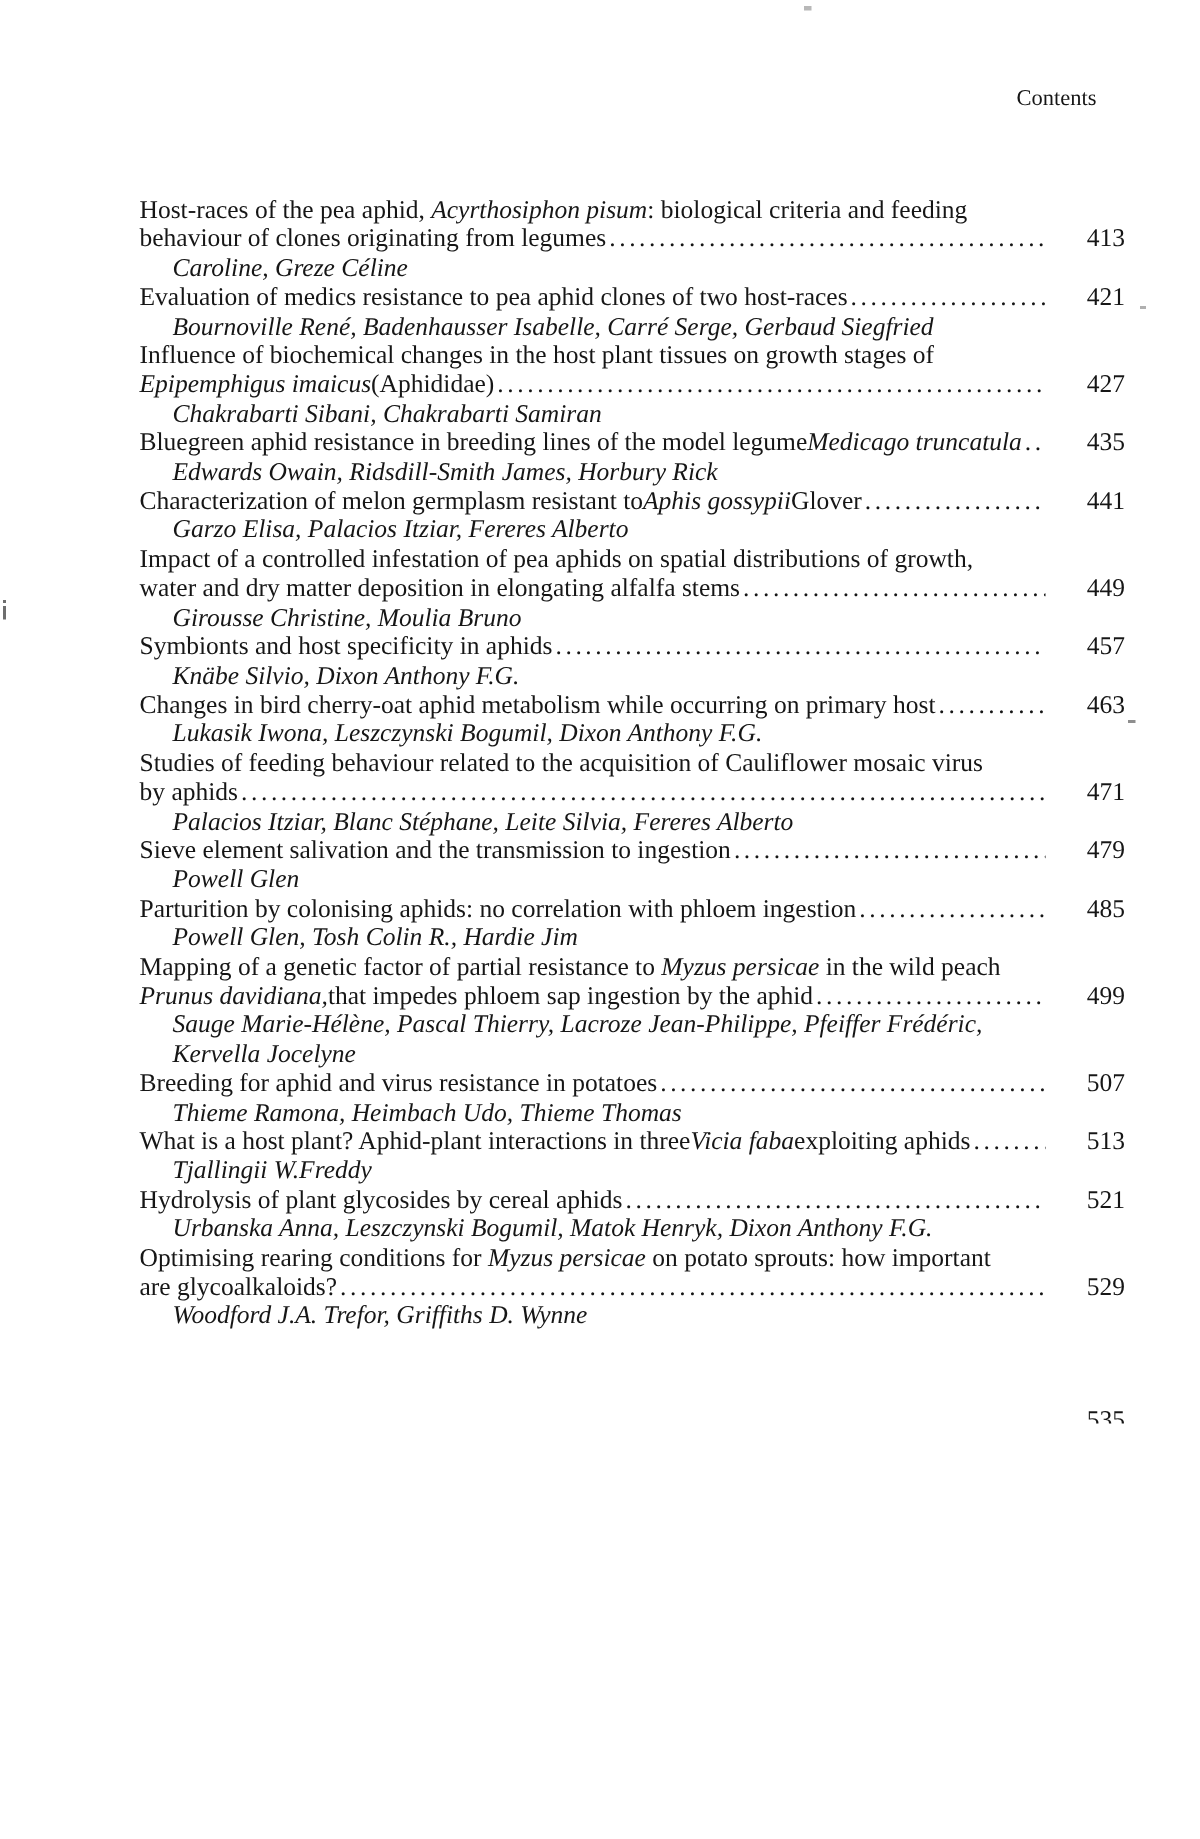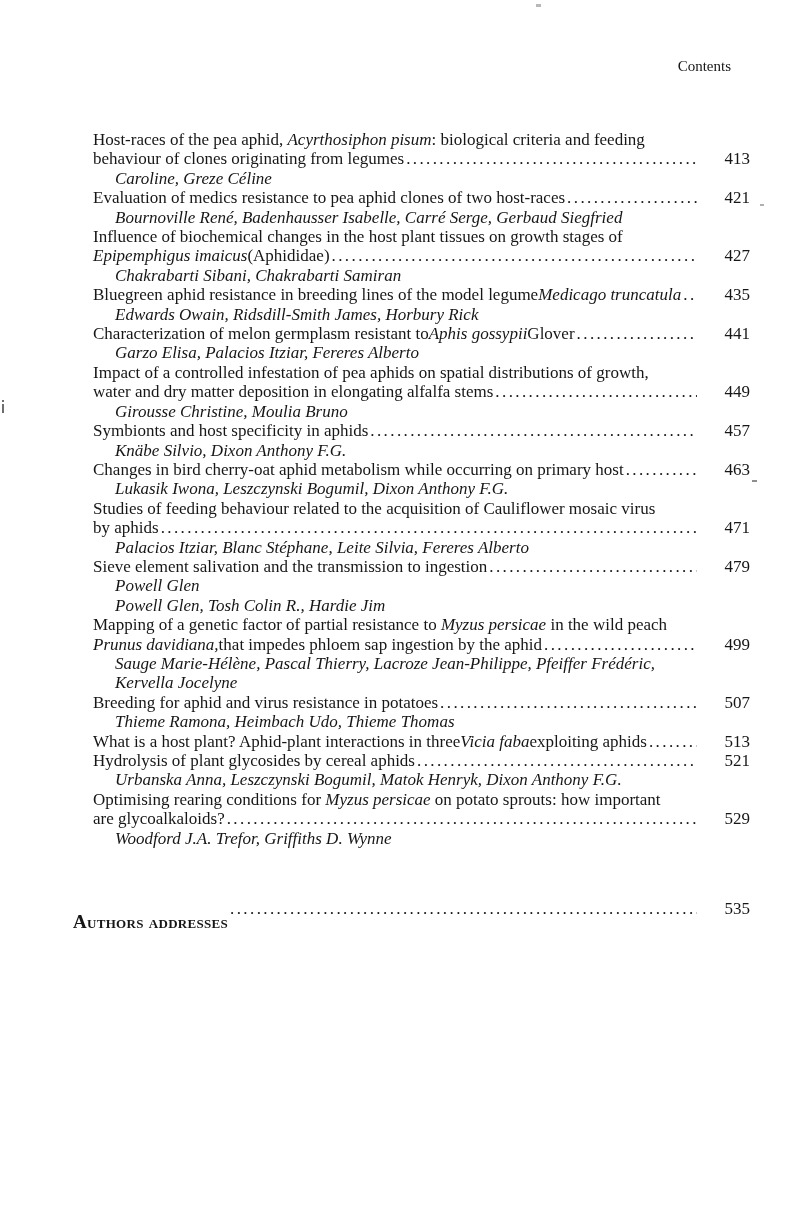--- a/index.html
+++ b/index.html
@@ -174,20 +174,25 @@
         </div>
         <div class="entry">
           <div class="line flex-line">
             <span class="ttl">Sieve element salivation and the transmission to ingestion </span>
             <span class="leader"></span>
             <span class="pagenum">479</span>
           </div>
           <div class="line authors">Powell Glen</div>
         </div>
         <div class="entry">
+          <div class="line flex-line">
+            <span class="ttl">Parturition by colonising aphids: no correlation with phloem ingestion</span>
+            <span class="leader"></span>
+            <span class="pagenum">485</span>
+          </div>
           <div class="line authors">Powell Glen, Tosh Colin R., Hardie Jim</div>
         </div>
         <div class="entry">
           <div class="line"><span class="ttl">Mapping of a genetic factor of partial resistance to </span><span class="ttl it">Myzus persicae</span><span class="ttl"> in the wild peach</span></div>
           <div class="line flex-line">
             <span class="ttl it">Prunus davidiana,</span>
             <span class="ttl"> that impedes phloem sap ingestion by the aphid </span>
             <span class="leader"></span>
             <span class="pagenum">499</span>
           </div>
@@ -203,20 +208,21 @@
           <div class="line authors">Thieme Ramona, Heimbach Udo, Thieme Thomas</div>
         </div>
         <div class="entry">
           <div class="line flex-line">
             <span class="ttl">What is a host plant? Aphid-plant interactions in three </span>
             <span class="ttl it">Vicia faba</span>
             <span class="ttl"> exploiting aphids </span>
             <span class="leader"></span>
             <span class="pagenum">513</span>
           </div>
+          <div class="line authors">Tjallingii W.Freddy</div>
         </div>
         <div class="entry">
           <div class="line flex-line">
             <span class="ttl">Hydrolysis of plant glycosides by cereal aphids </span>
             <span class="leader"></span>
             <span class="pagenum">521</span>
           </div>
           <div class="line authors">Urbanska Anna, Leszczynski Bogumil, Matok Henryk, Dixon Anthony F.G.</div>
         </div>
         <div class="entry">

